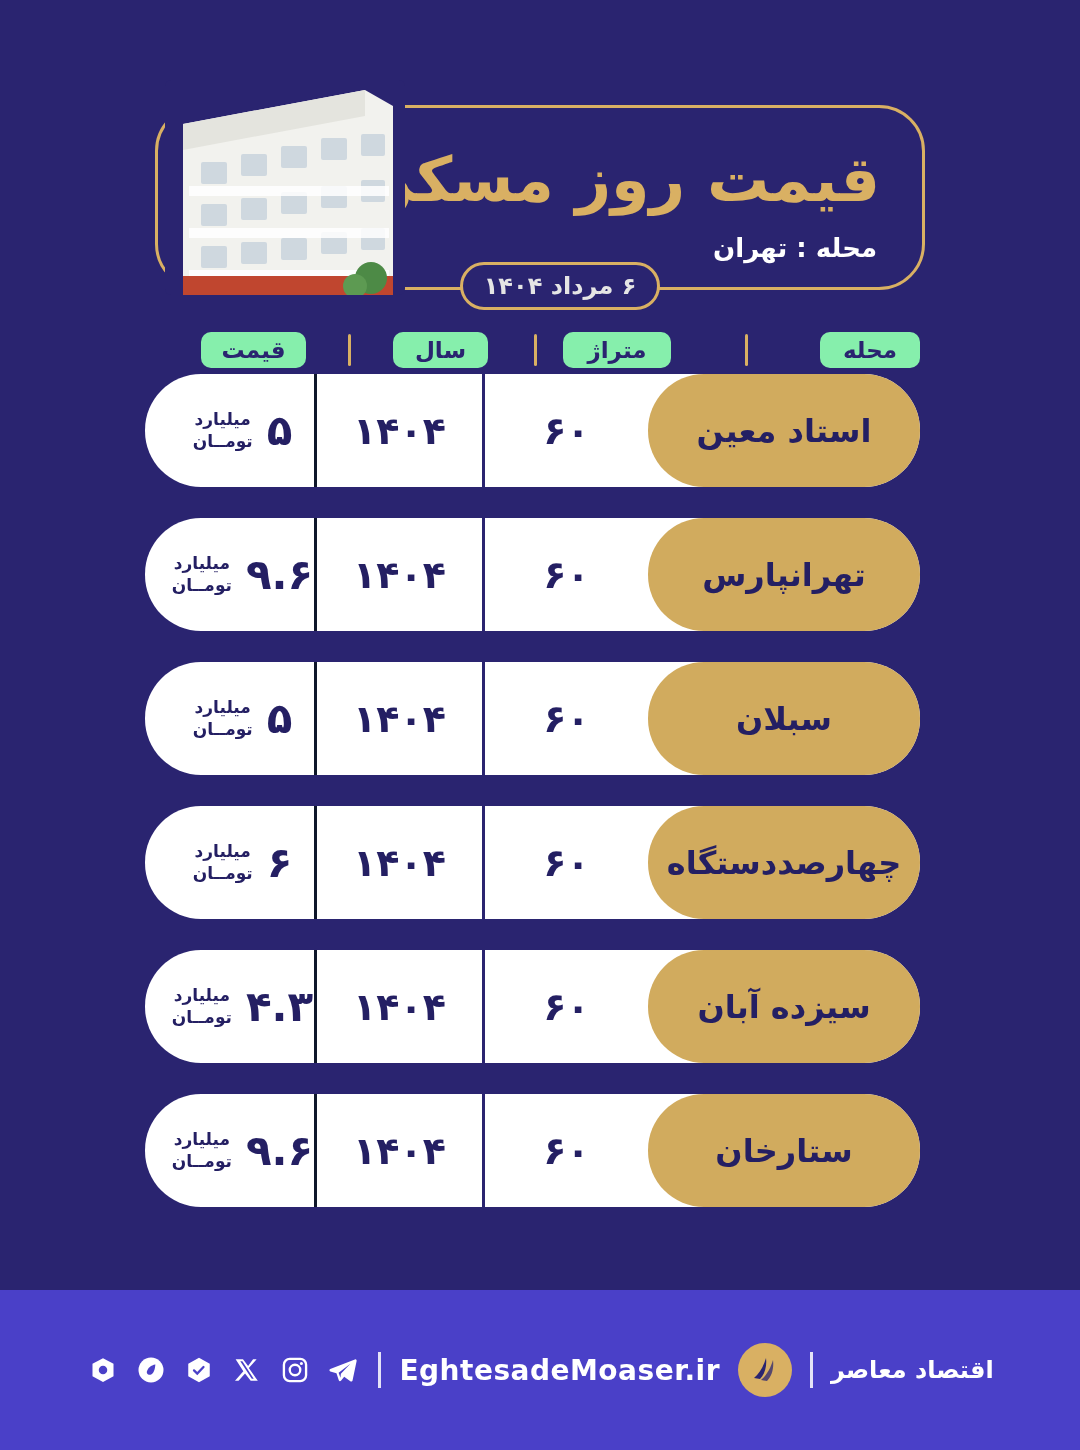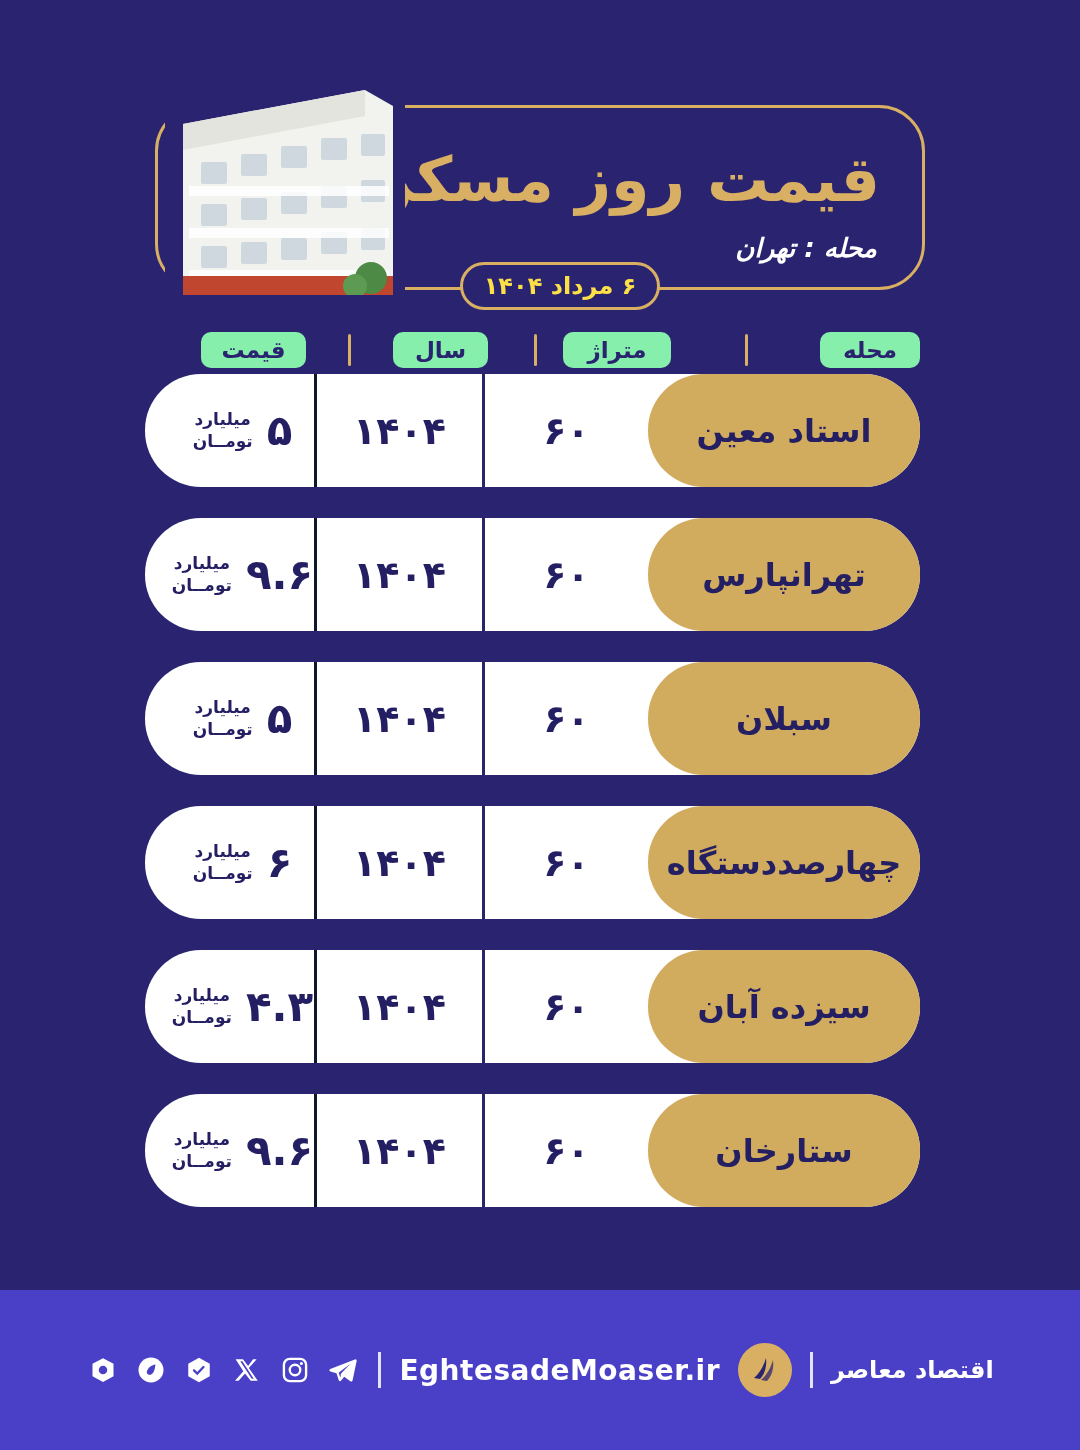--- a/index.html
+++ b/index.html
@@ -39,30 +39,29 @@
     white-space: nowrap;
   }
   .title-sub {
     position: absolute;
     top: 128px; right: 48px;
     font-size: 26px;
     font-weight: 700;
     color: #ffffff;
     direction: rtl;
     white-space: nowrap;
-    font-style: italic;
   }
   .date-pill {
     position: absolute;
     top: 262px; right: 420px;
     width: 200px; height: 48px;
     border: 3px solid #d9b063;
     border-radius: 26px;
     background: #2a2470;
-    color: #fde047;
+    color: #e5e5e5;
     font-size: 24px;
     font-weight: 700;
     display: flex;
     align-items: center;
     justify-content: center;
     direction: rtl;
     text-align: center;
   }
 
   

